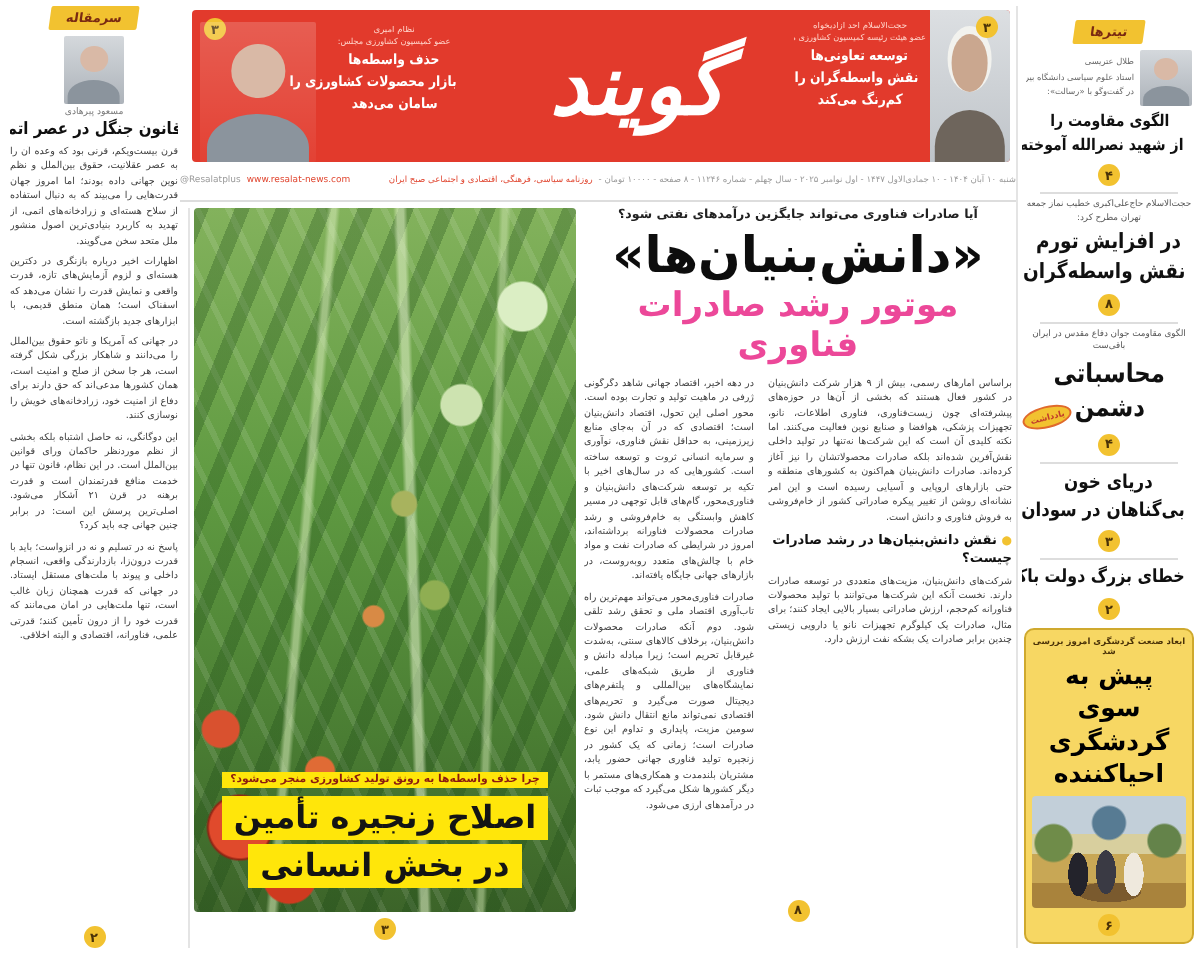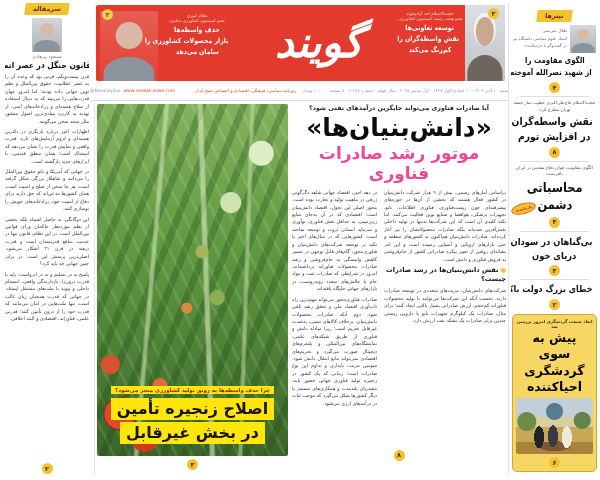--- a/index.html
+++ b/index.html
@@ -177,21 +177,21 @@
     <span class="dl-web">www.resalat-news.com</span>
     <span class="dl-social">@Resalatplus</span>
   </div>
   <div class="hline"></div>
 
   <section class="photo-story">
     <div class="tomato">
       <div class="cap">
         <span class="cap-kicker">چرا حذف واسطه‌ها به رونق تولید کشاورزی منجر می‌شود؟</span>
         <span class="cap-line"><span>اصلاح زنجیره تأمین</span></span>
-        <span class="cap-line"><span>در بخش غیرقابل</span></span>
+        <span class="cap-line"><span>در بخش انسانی</span></span>
       </div>
     </div>
     <div class="pg center">۳</div>
   </section>
 
   <section class="main-article">
     <div class="ma-kicker">آیا صادرات فناوری می‌تواند جایگزین درآمدهای نفتی شود؟</div>
     <h1 class="ma-t1">«دانش‌بنیان‌ها»</h1>
     <h2 class="ma-t2">موتور رشد صادرات فناوری</h2>
     <div class="ma-body">
@@ -221,38 +221,38 @@
         </div>
       </div>
       <div class="sb-h s1"><span class="fit">الگوی مقاومت را</span></div>
       <div class="sb-h s1"><span class="fit">از شهید نصرالله آموخته‌ایم</span></div>
       <div class="pg center">۴</div>
     </div>
     <div class="sb-sep"></div>
 
     <div class="sb-item">
       <div class="sb-kicker">حجت‌الاسلام حاج‌علی‌اکبری خطیب نماز جمعه تهران مطرح کرد:</div>
+      <div class="sb-h s2"><span class="fit">در افزایش تورم</span></div>
       <div class="sb-h s2"><span class="fit">نقش واسطه‌گران</span></div>
-      <div class="sb-h s2"><span class="fit">در افزایش تورم</span></div>
       <div class="pg center">۸</div>
     </div>
     <div class="sb-sep"></div>
 
     <div class="sb-item">
       <div class="sb-kicker">الگوی مقاومت جوان دفاع مقدس در ایران باقی‌ست</div>
       <div class="sb-h s3"><span class="fit">محاسباتی</span></div>
       <div class="sb-h s3"><span class="fit">دشمن</span></div>
       <span class="note-badge">یادداشت</span>
       <div class="pg center">۴</div>
     </div>
     <div class="sb-sep"></div>
 
     <div class="sb-item">
+      <div class="sb-h s4"><span class="fit">دریای خون</span></div>
       <div class="sb-h s4"><span class="fit">بی‌گناهان در سودان</span></div>
-      <div class="sb-h s4"><span class="fit">دریای خون</span></div>
       <div class="pg center">۳</div>
     </div>
     <div class="sb-sep"></div>
 
     <div class="sb-item">
       <div class="sb-h s5"><span class="fit">خطای بزرگ دولت باکو</span></div>
       <div class="pg center">۲</div>
     </div>
 
     <div class="box">

